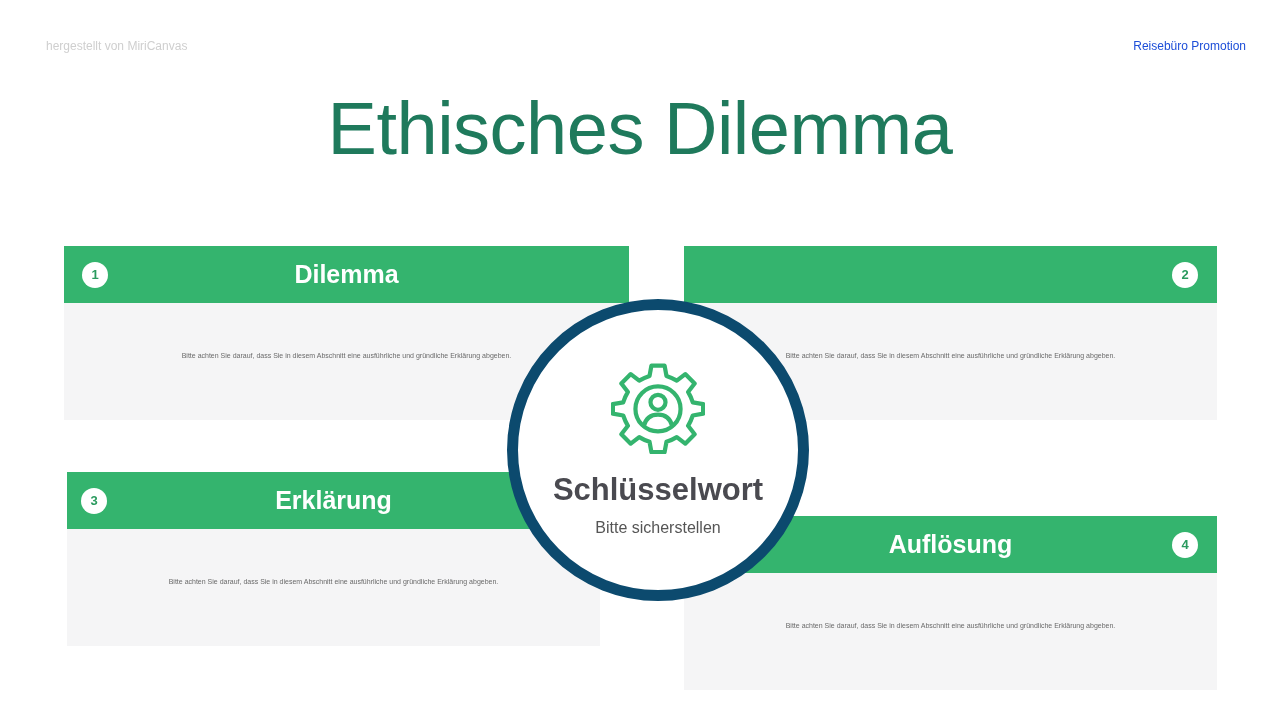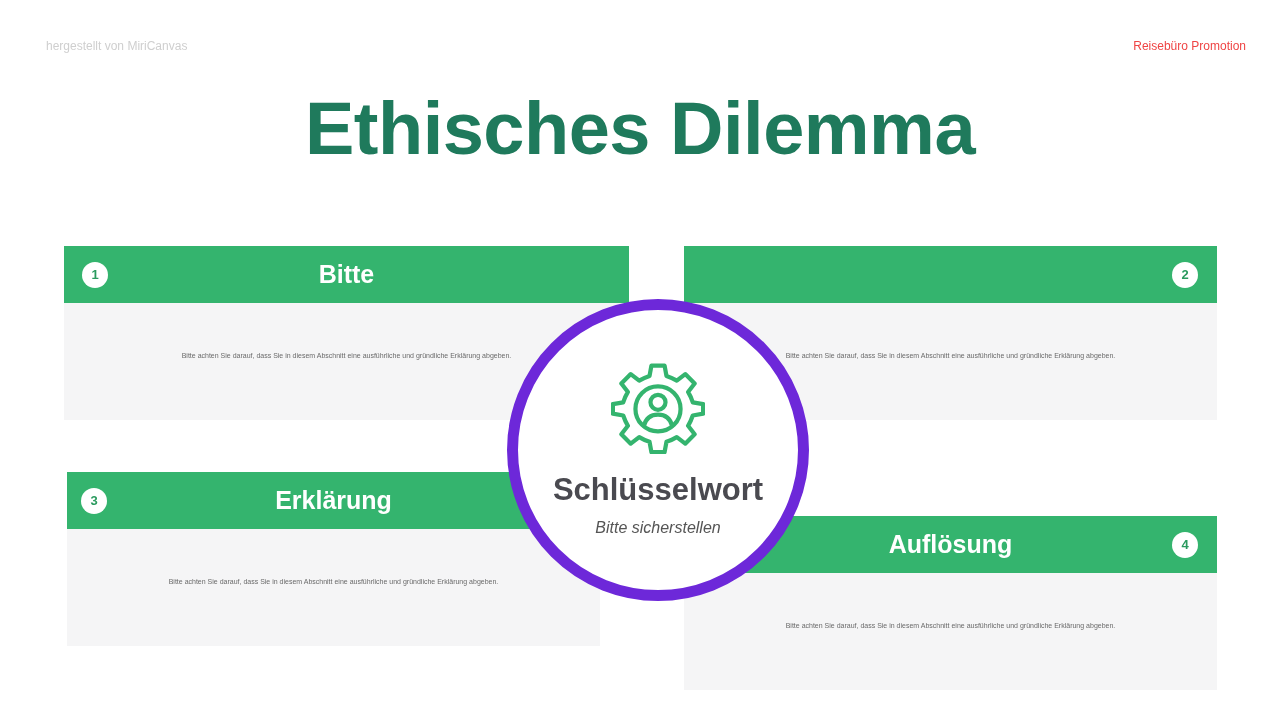--- a/index.html
+++ b/index.html
@@ -5,25 +5,25 @@
   * { margin: 0; padding: 0; box-sizing: border-box; }
   html, body { width: 1280px; height: 720px; overflow: hidden; background: #ffffff; }
   body { font-family: "Liberation Sans", "DejaVu Sans", sans-serif; position: relative; }
 
   .credit-left {
     position: absolute; left: 46px; top: 39px;
     font-size: 12px; font-weight: normal; color: #cfcfcf;
   }
   .credit-right {
     position: absolute; right: 34px; top: 39px;
-    font-size: 12px; color: #ef4444;
+    font-size: 12px; color: #1d4ed8;
   }
   .title {
     position: absolute; left: 0; right: 0; top: 86px;
-    text-align: center; font-size: 74px; font-weight: bold;
+    text-align: center; font-size: 74px; font-weight: normal;
     color: #1f7a5c; letter-spacing: -0.5px;
   }
 
   .card { position: absolute; }
   .card-header {
     height: 57px; background: #34b46e; color: #ffffff;
     display: flex; align-items: center; justify-content: center;
     position: relative; font-weight: bold;
   }
   .card-body {
@@ -52,43 +52,43 @@
   #card3 .card-header { font-size: 25px; }
   #card3 .badge { left: 14px; }
 
   #card4 { left: 684px; top: 472px; width: 533px; }
   #card4 .card-header { font-size: 25px; margin-top: 44px; }
   #card4 .badge { right: 19px; }
 
   .center-circle {
     position: absolute; left: 507px; top: 299px;
     width: 302px; height: 302px; border-radius: 50%;
-    background: #ffffff; border: 11px solid #6d28d9;
+    background: #ffffff; border: 11px solid #0c4a6e;
     display: flex; flex-direction: column; align-items: center;
   }
   .center-icon { margin-top: 50px; width: 94px; height: 94px; }
   .keyword {
     margin-top: 18px; font-size: 31px; font-weight: bold; color: #4a4a50;
   }
   .keyword-sub {
-    margin-top: 11px; font-size: 16px; color: #555; font-style: italic;
+    margin-top: 11px; font-size: 16px; color: #555;
   }
 </style>
 </head>
 <body>
 
 <div class="credit-left">hergestellt von MiriCanvas</div>
 <div class="credit-right">Reisebüro Promotion</div>
 
 <h1 class="title">Ethisches Dilemma</h1>
 
 <div class="card" id="card1">
   <div class="card-header">
     <span class="badge">1</span>
-    <span>Bitte</span>
+    <span>Dilemma</span>
   </div>
   <div class="card-body">
     <p class="desc">Bitte achten Sie darauf, dass Sie in diesem Abschnitt eine ausführliche und gründliche Erklärung abgeben.</p>
   </div>
 </div>
 
 <div class="card" id="card2">
   <div class="card-header">
     <span class="badge">2</span>
   </div>

